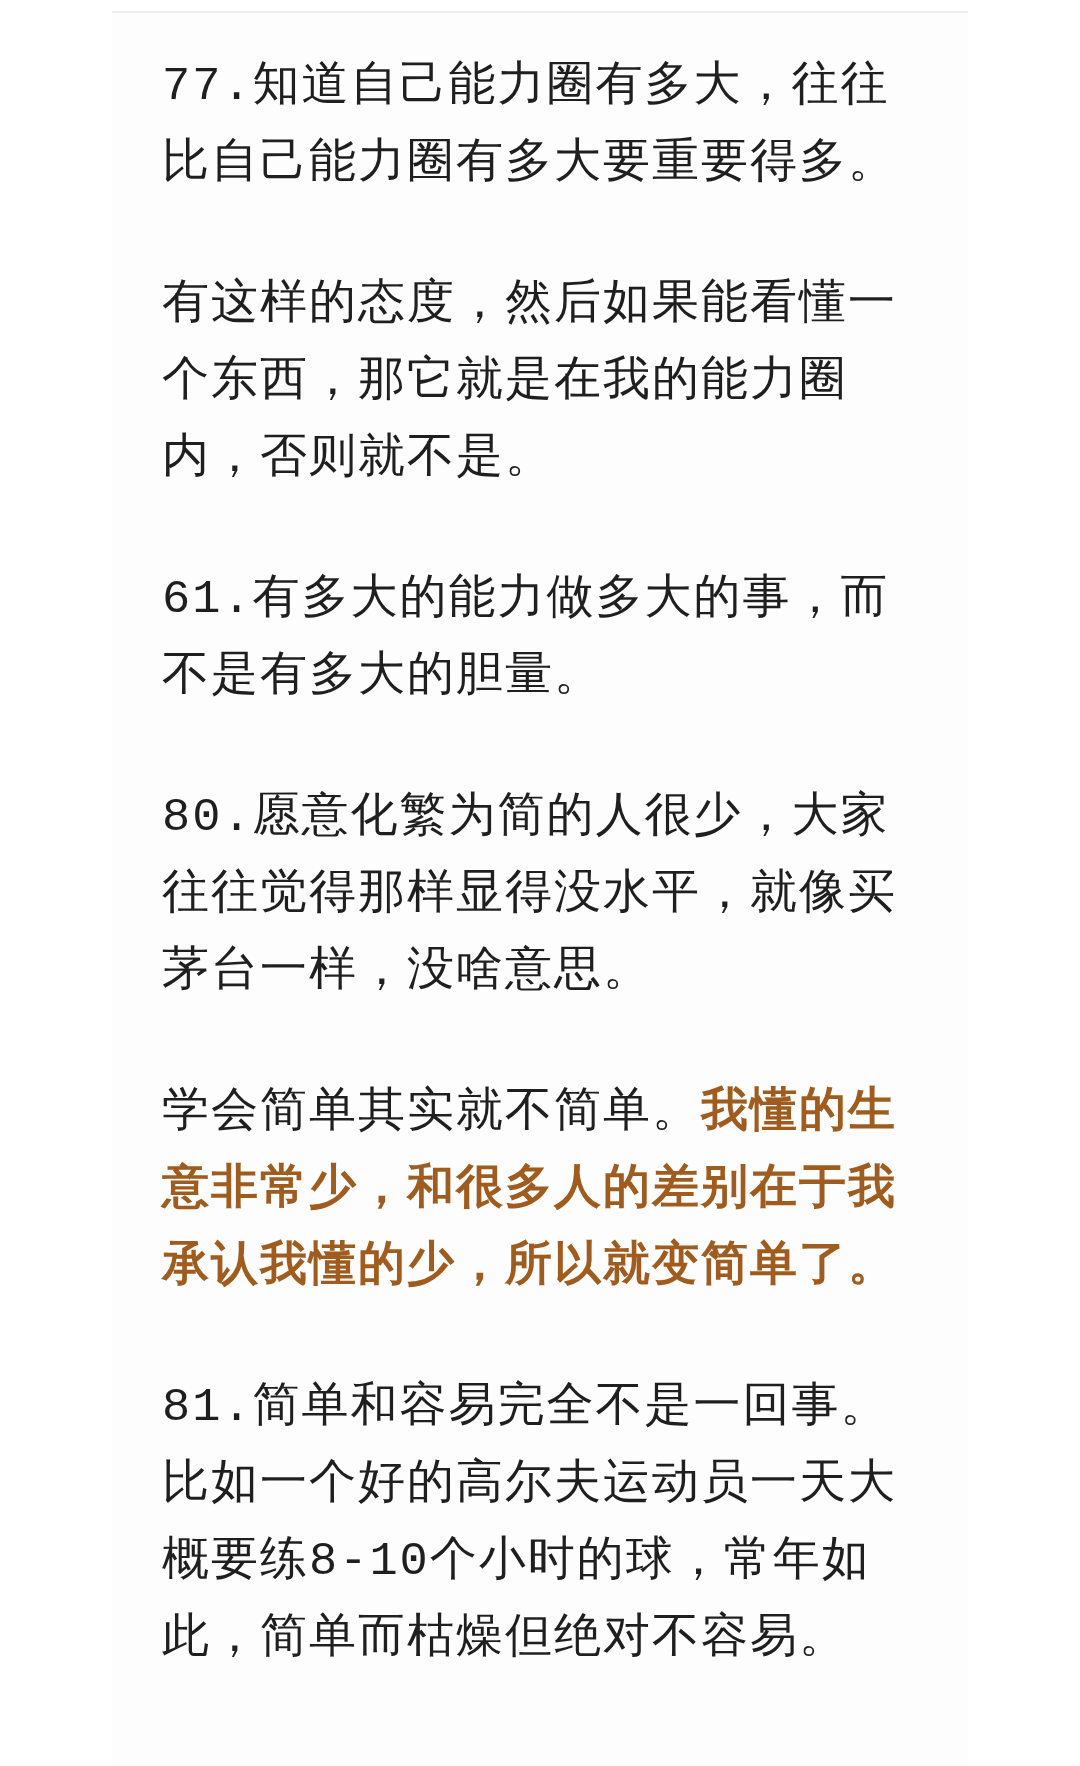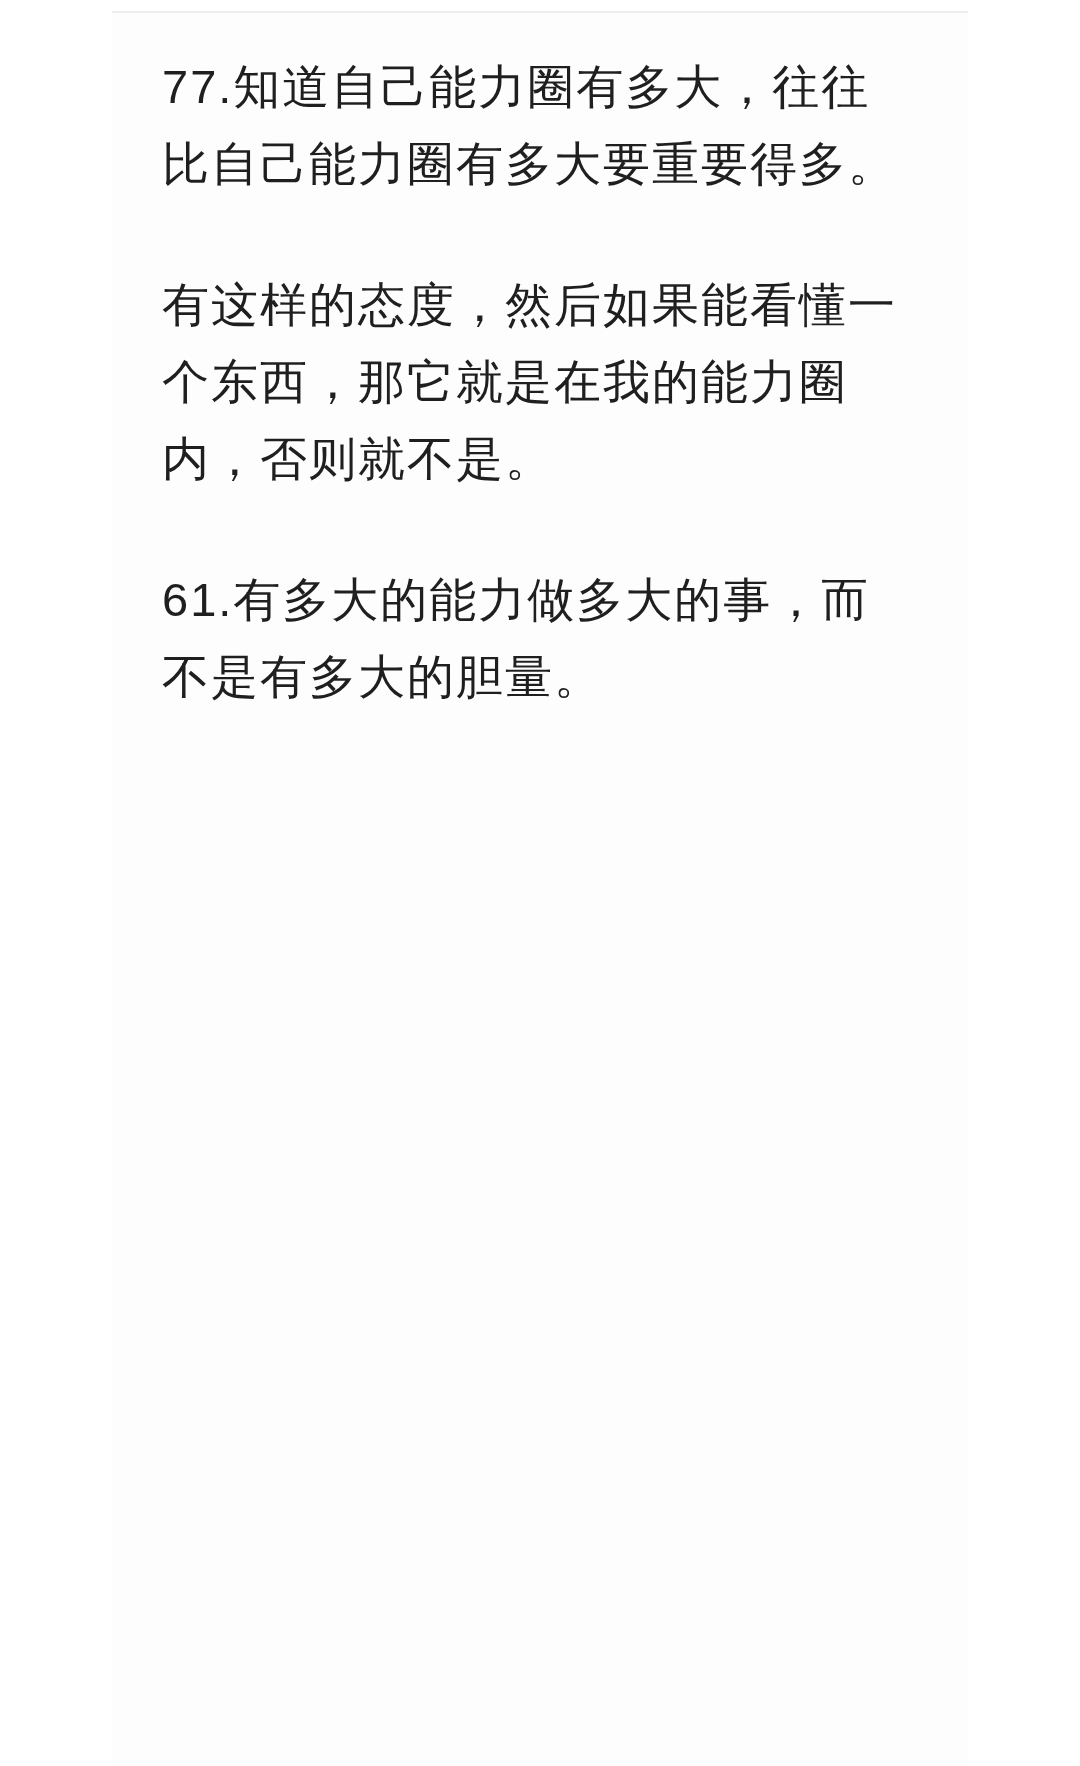--- a/index.html
+++ b/index.html
@@ -7,21 +7,21 @@
     padding: 0;
     background: #ffffff;
   }
   .page {
     position: relative;
     width: 856px;
     height: 1766px;
     margin: 0 auto;
     background: #fdfdfd;
     overflow: hidden;
-    font-family: Liberation Sans, sans-serif;
+    font-family: Liberation Mono, monospace;
     color: #1f1f1f;
   }
   .top-divider {
     height: 11px;
     border-bottom: 2px solid #ededed;
     background: #ffffff;
   }
   .content {
     padding: 35px 50px 0 50px;
   }
@@ -54,17 +54,20 @@
 
   <main class="content">
 
     <p class="para"><span class="seg-normal">77.知道自己能力圈有多大，往往比自己能力圈有多大要重要得多。</span></p>
 
 
     <p class="para"><span class="seg-normal">有这样的态度，然后如果能看懂一个东西，那它就是在我的能力圈内，否则就不是。</span></p>
 
     <p class="para"><span class="seg-normal">61.有多大的能力做多大的事，而不是有多大的胆量。</span></p>
 
+    <p class="para"><span class="seg-normal">80.愿意化繁为简的人很少，大家往往觉得那样显得没水平，就像买茅台一样，没啥意思。</span></p>
 
+    <p class="para"><span class="seg-normal">学会简单其实就不简单。</span><span class="seg-highlight">我懂的生意非常少，和很多人的差别在于我承认我懂的少，所以就变简单了。</span></p>
 
+    <p class="para"><span class="seg-normal">81.简单和容易完全不是一回事。比如一个好的高尔夫运动员一天大概要练8-10个小时的球，常年如此，简单而枯燥但绝对不容易。</span></p>
 
   </main>
 </div>
 
 </body></html>

